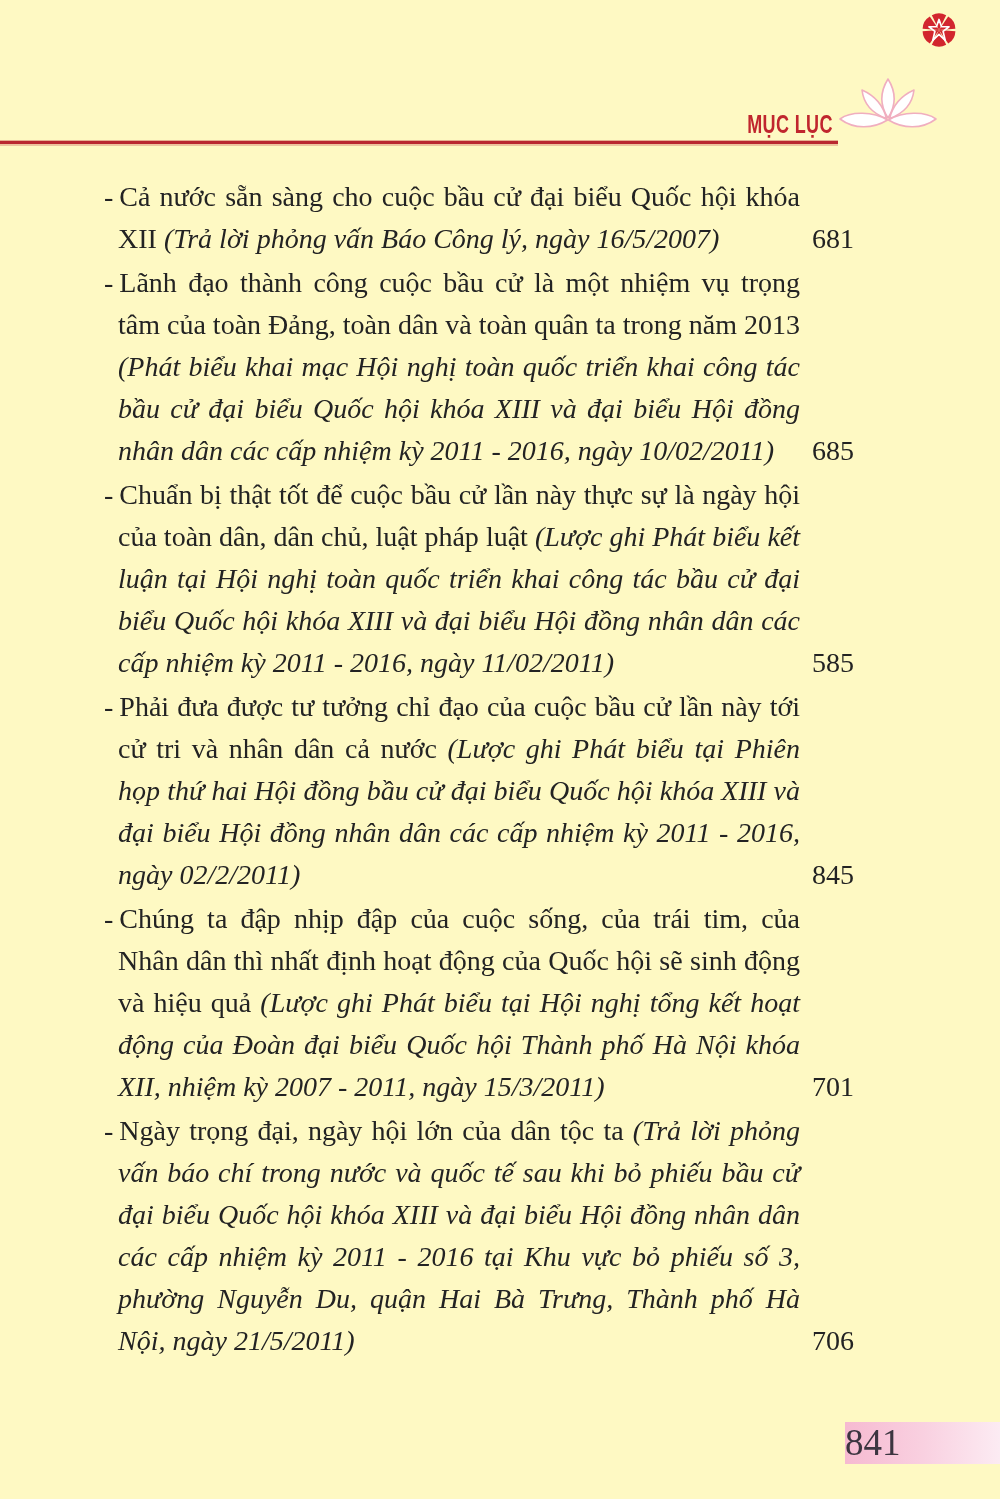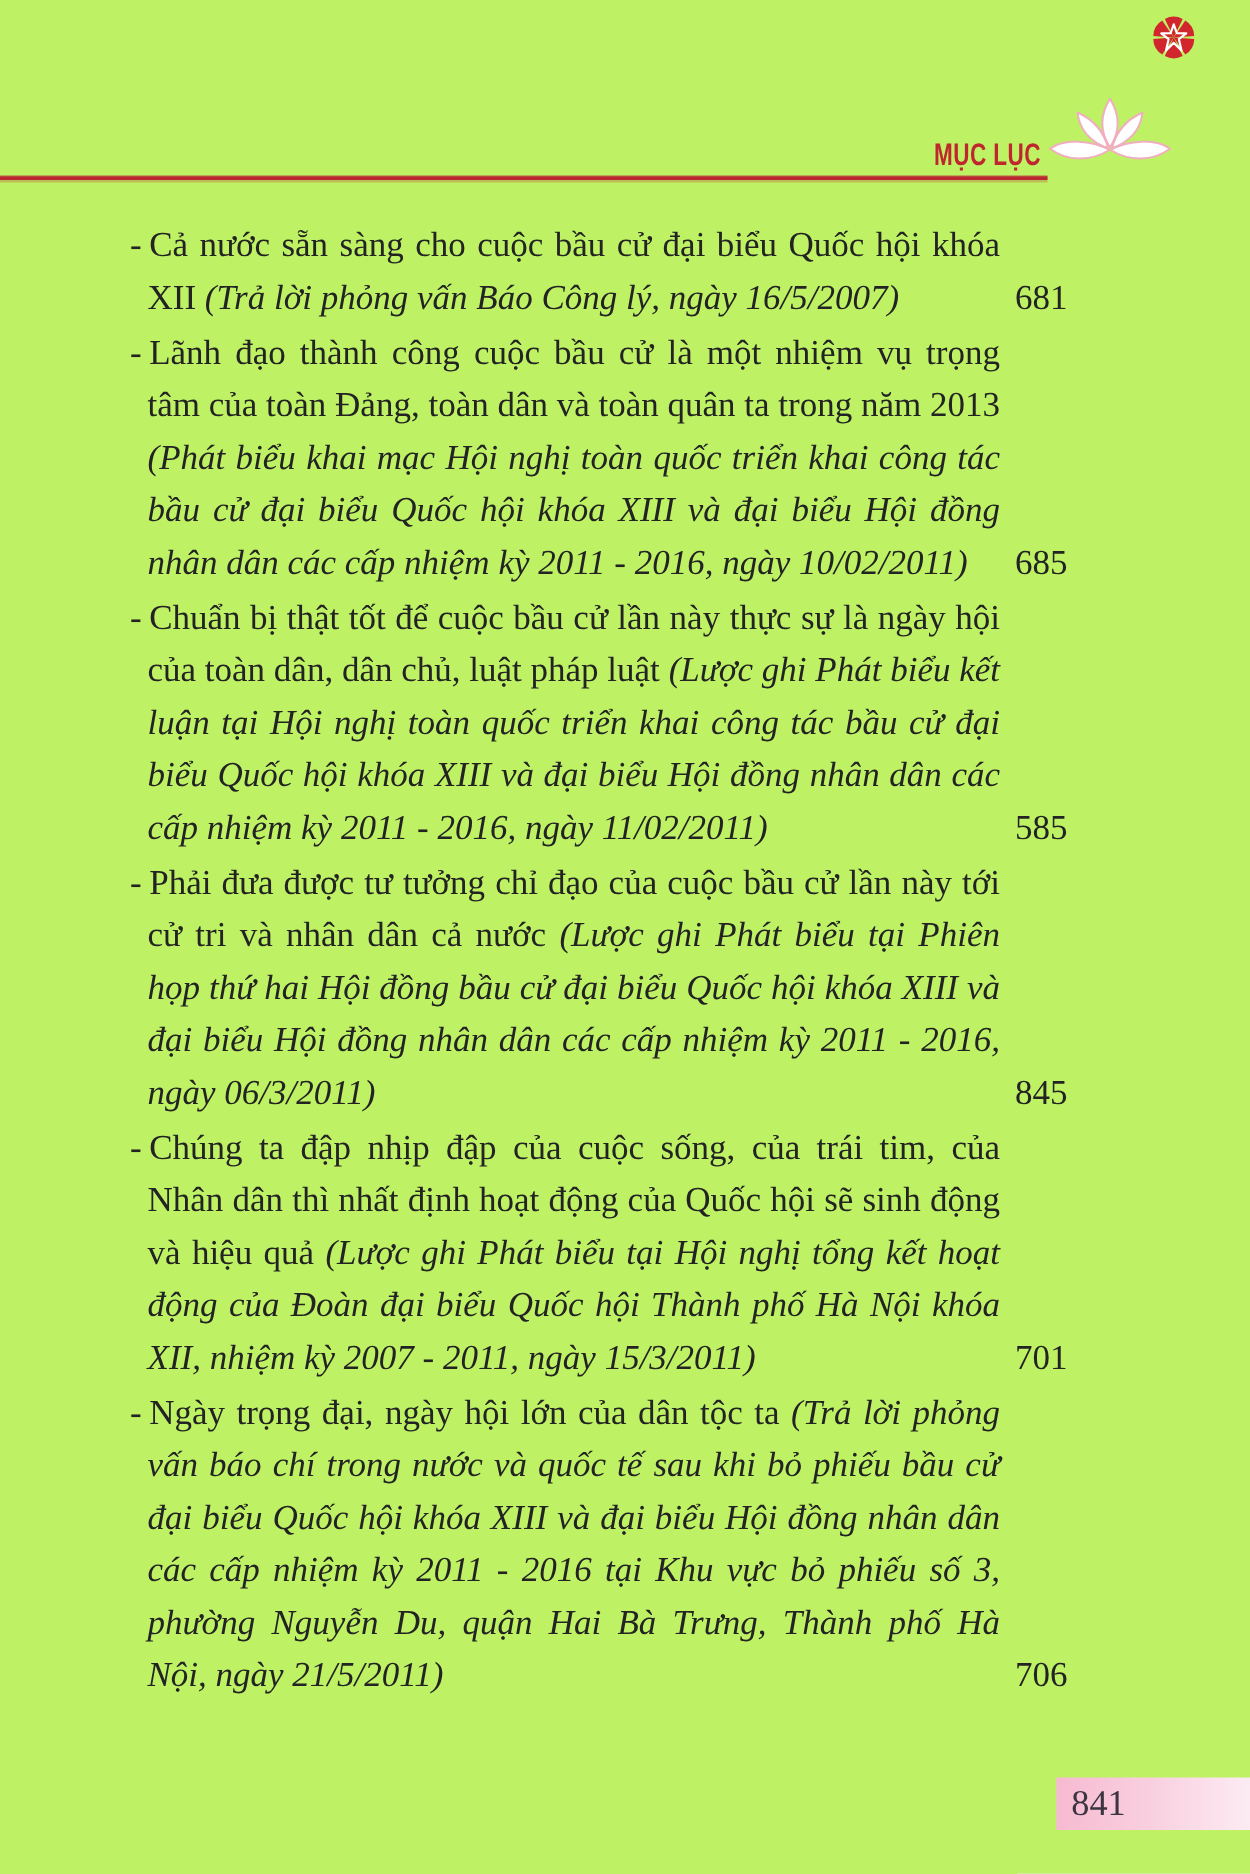--- a/index.html
+++ b/index.html
@@ -1,21 +1,21 @@
 <!DOCTYPE html>
 <html><head>
 <meta charset="utf-8">
 <style>
   html, body { margin: 0; padding: 0; background: #e8e8e8; }
   .page {
     position: relative;
     width: 1000px;
     height: 1499px;
     margin: 0 auto;
-    background: #bef264;
+    background: #fef9c3;
     font-family: "Liberation Serif", "DejaVu Serif", serif;
     color: #232323;
     overflow: hidden;
   }
 
   
   .publisher-flower {
     position: absolute;
     left: 918px;
     top: 8px;
@@ -86,23 +86,23 @@
   .footer-bar {
     position: absolute;
     left: 845px;
     top: 1422px;
     width: 155px;
     height: 42px;
     background: linear-gradient(90deg, #f6bad1 0%, #f9d0e0 50%, #fcebf3 100%);
   }
   .footer-bar .folio {
     position: absolute;
-    left: 12px;
+    left: 0;
     top: 0;
-    font-size: 29px;
+    font-size: 37px;
     line-height: 42px;
     color: #3c3540;
   }
 </style>
 </head>
 <body>
 
 <div class="page">
 
   <svg class="publisher-flower" viewBox="0 0 44 46">
@@ -156,21 +156,21 @@
     </div>
 
     <div class="entry">
       <span class="dash">-</span><span class="title">Chuẩn bị thật tốt để cuộc bầu cử lần này thực sự là ngày hội của toàn dân, dân chủ, luật pháp luật</span>
       <span class="source">(Lược ghi Phát biểu kết luận tại Hội nghị toàn quốc triển khai công tác bầu cử đại biểu Quốc hội khóa XIII và đại biểu Hội đồng nhân dân các cấp nhiệm kỳ 2011 - 2016, ngày 11/02/2011)</span>
       <span class="pagenum">585</span>
     </div>
 
     <div class="entry">
       <span class="dash">-</span><span class="title">Phải đưa được tư tưởng chỉ đạo của cuộc bầu cử lần này tới cử tri và nhân dân cả nước</span>
-      <span class="source">(Lược ghi Phát biểu tại Phiên họp thứ hai Hội đồng bầu cử đại biểu Quốc hội khóa XIII và đại biểu Hội đồng nhân dân các cấp nhiệm kỳ 2011 - 2016, ngày 06/3/2011)</span>
+      <span class="source">(Lược ghi Phát biểu tại Phiên họp thứ hai Hội đồng bầu cử đại biểu Quốc hội khóa XIII và đại biểu Hội đồng nhân dân các cấp nhiệm kỳ 2011 - 2016, ngày 02/2/2011)</span>
       <span class="pagenum">845</span>
     </div>
 
     <div class="entry">
       <span class="dash">-</span><span class="title">Chúng ta đập nhịp đập của cuộc sống, của trái tim, của Nhân dân thì nhất định hoạt động của Quốc hội sẽ sinh động và hiệu quả</span>
       <span class="source">(Lược ghi Phát biểu tại Hội nghị tổng kết hoạt động của Đoàn đại biểu Quốc hội Thành phố Hà Nội khóa XII, nhiệm kỳ 2007 - 2011, ngày 15/3/2011)</span>
       <span class="pagenum">701</span>
     </div>
 
     <div class="entry">

